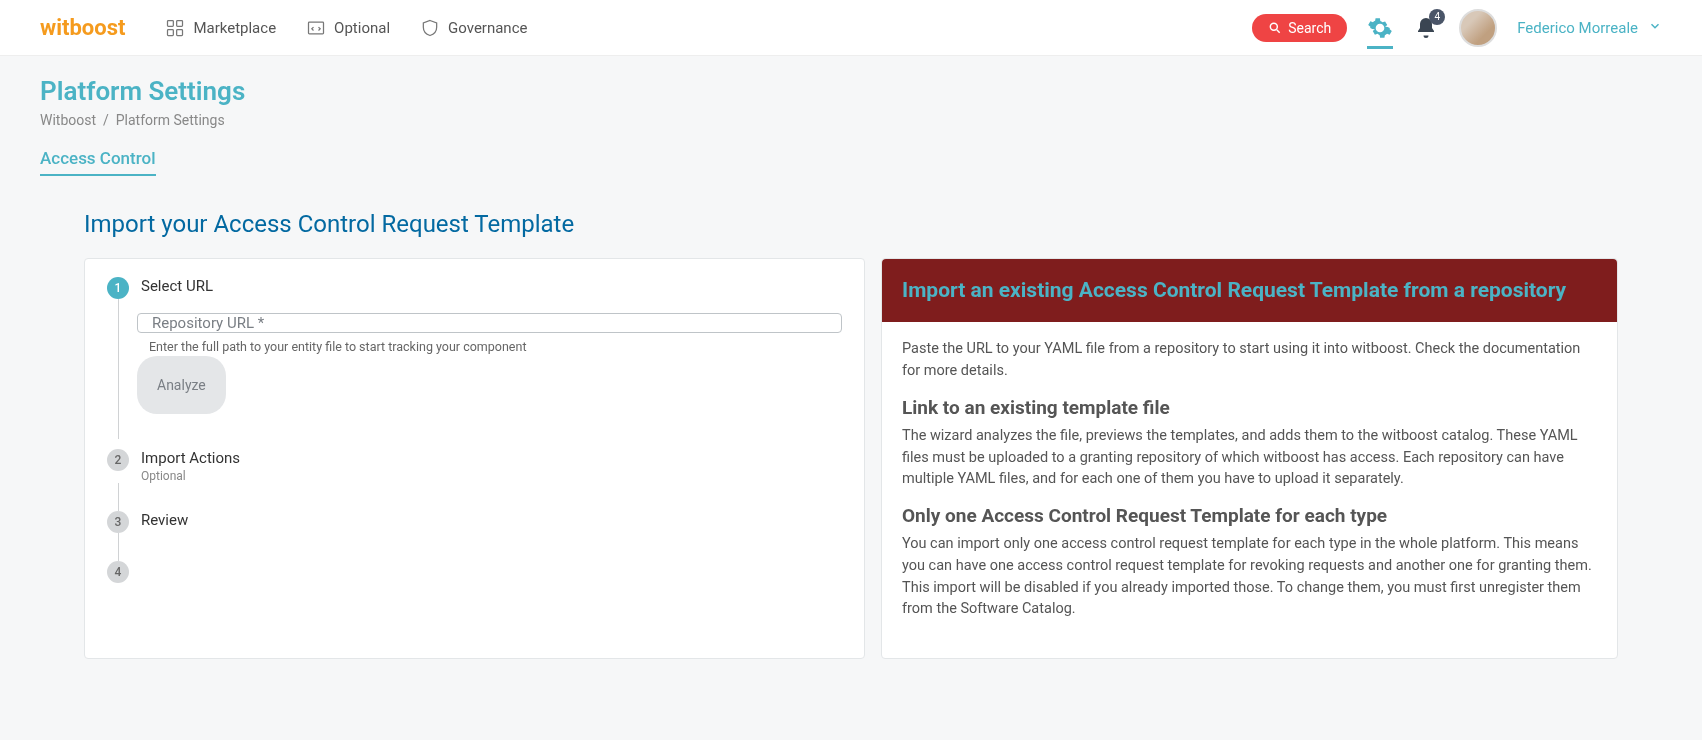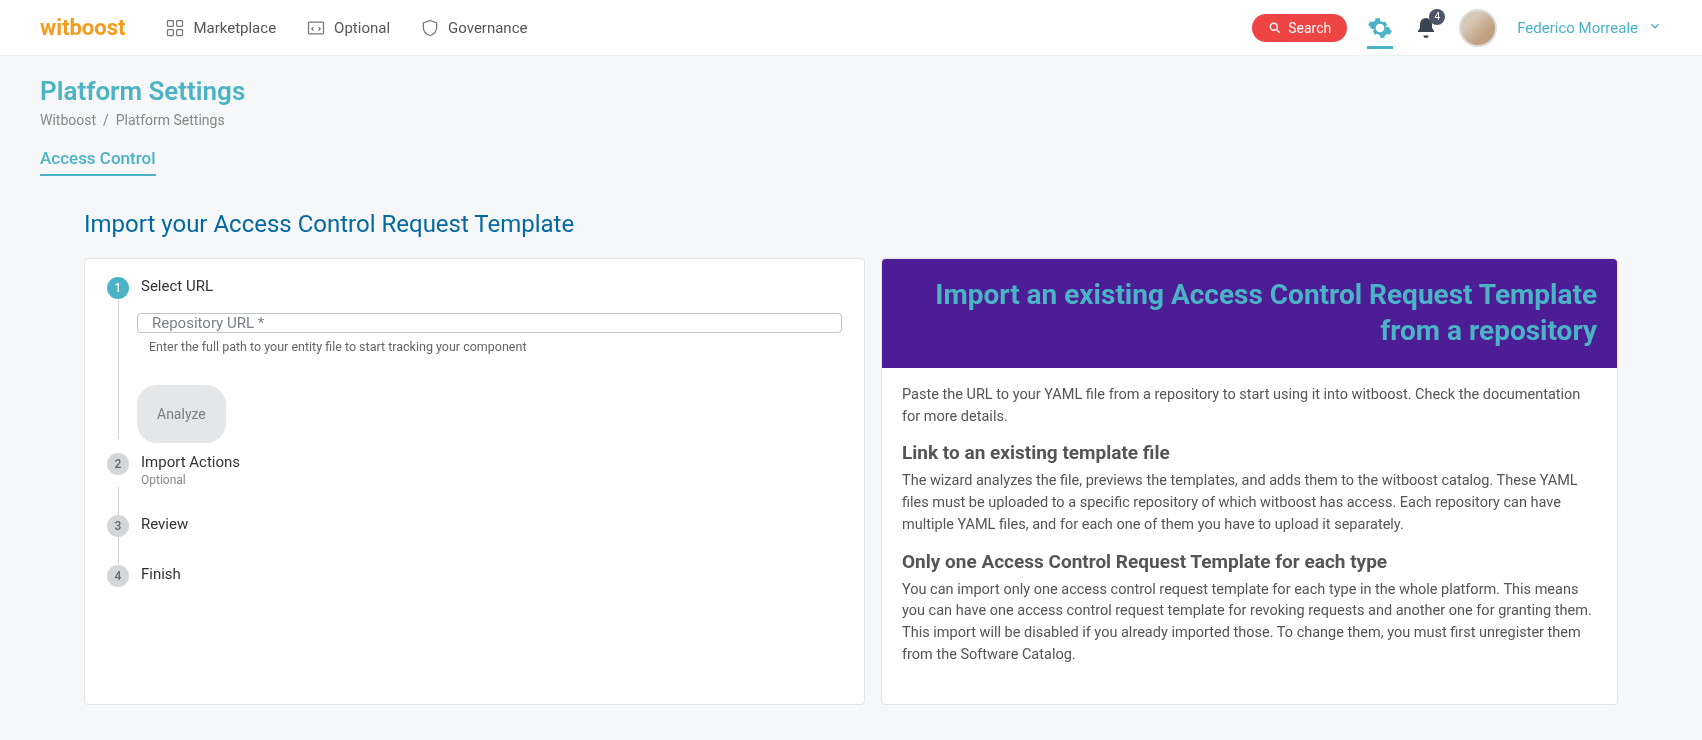--- a/index.html
+++ b/index.html
@@ -40,25 +40,25 @@
   .step-num.active { background:#4bb3c5; color:#fff; }
   .step-num.inactive { background:#d4d6d8; color:#666; }
   .step-body { flex:1; }
   .step-title { font-size:15px; color:#333; margin-bottom:2px; }
   .step-sub { font-size:12px; color:#888; }
   .connector { width:1px; background:#d0d2d4; height:28px; margin-left:11px; }
   .connector.long { height:140px; }
 
   .input-wrap { border:1px solid #bfc4c8; border-radius:4px; padding:0 14px; margin-top:14px; margin-bottom:6px; }
   .input-label { color:#7a7f85; font-size:15px; }
-  .helper { font-size:12.5px; color:#666; margin:6px 12px 31px; }
+  .helper { font-size:12.5px; color:#666; margin:6px 12px 2px; }
   .analyze-btn { background:#e4e6e8; color:#7a7f85; border:none; border-radius:20px; padding:21px 20px; font-size:14px; cursor:not-allowed; }
 
   
-  .right-head { background:#4c1d95; color:#4bb3c5; padding:18px 20px; font-size:28px; font-weight:700; line-height:1.3; border-top-left-radius:4px; border-top-right-radius:4px;text-align:right; }
+  .right-head { background:#7f1d1d; color:#4bb3c5; padding:18px 20px; font-size:21px; font-weight:700; line-height:1.3; border-top-left-radius:4px; border-top-right-radius:4px; }
   .right-body { padding:16px 20px 24px; }
   .right-body p { font-size:14.5px; color:#555; line-height:1.5; margin-bottom:14px; }
   .right-body h3 { font-size:19px; font-weight:700; color:#555; margin:10px 0 6px; }
 
   svg { display:block; }
 </style>
 </head>
 <body>
 
 <div class="header">
@@ -176,30 +176,27 @@
       <div class="step">
         <div class="step-num inactive">3</div>
         <div class="step-body">
           <div class="step-title">Review</div>
         </div>
       </div>
       <div class="connector"></div>
 
       <div class="step">
         <div class="step-num inactive">4</div>
-        <div class="step-body">
-          <div class="step-title">Finish</div>
-        </div>
       </div>
     </div>
 
     <div class="card right-card">
       <div class="right-head">Import an existing Access Control Request Template from a repository</div>
       <div class="right-body">
         <p>Paste the URL to your YAML file from a repository to start using it into witboost. Check the documentation for more details.</p>
         <h3>Link to an existing template file</h3>
-        <p>The wizard analyzes the file, previews the templates, and adds them to the witboost catalog. These YAML files must be uploaded to a specific repository of which witboost has access. Each repository can have multiple YAML files, and for each one of them you have to upload it separately.</p>
+        <p>The wizard analyzes the file, previews the templates, and adds them to the witboost catalog. These YAML files must be uploaded to a granting repository of which witboost has access. Each repository can have multiple YAML files, and for each one of them you have to upload it separately.</p>
         <h3>Only one Access Control Request Template for each type</h3>
         <p>You can import only one access control request template for each type in the whole platform. This means you can have one access control request template for revoking requests and another one for granting them. This import will be disabled if you already imported those. To change them, you must first unregister them from the Software Catalog.</p>
       </div>
     </div>
   </div>
 </div>
 
 </body></html>

